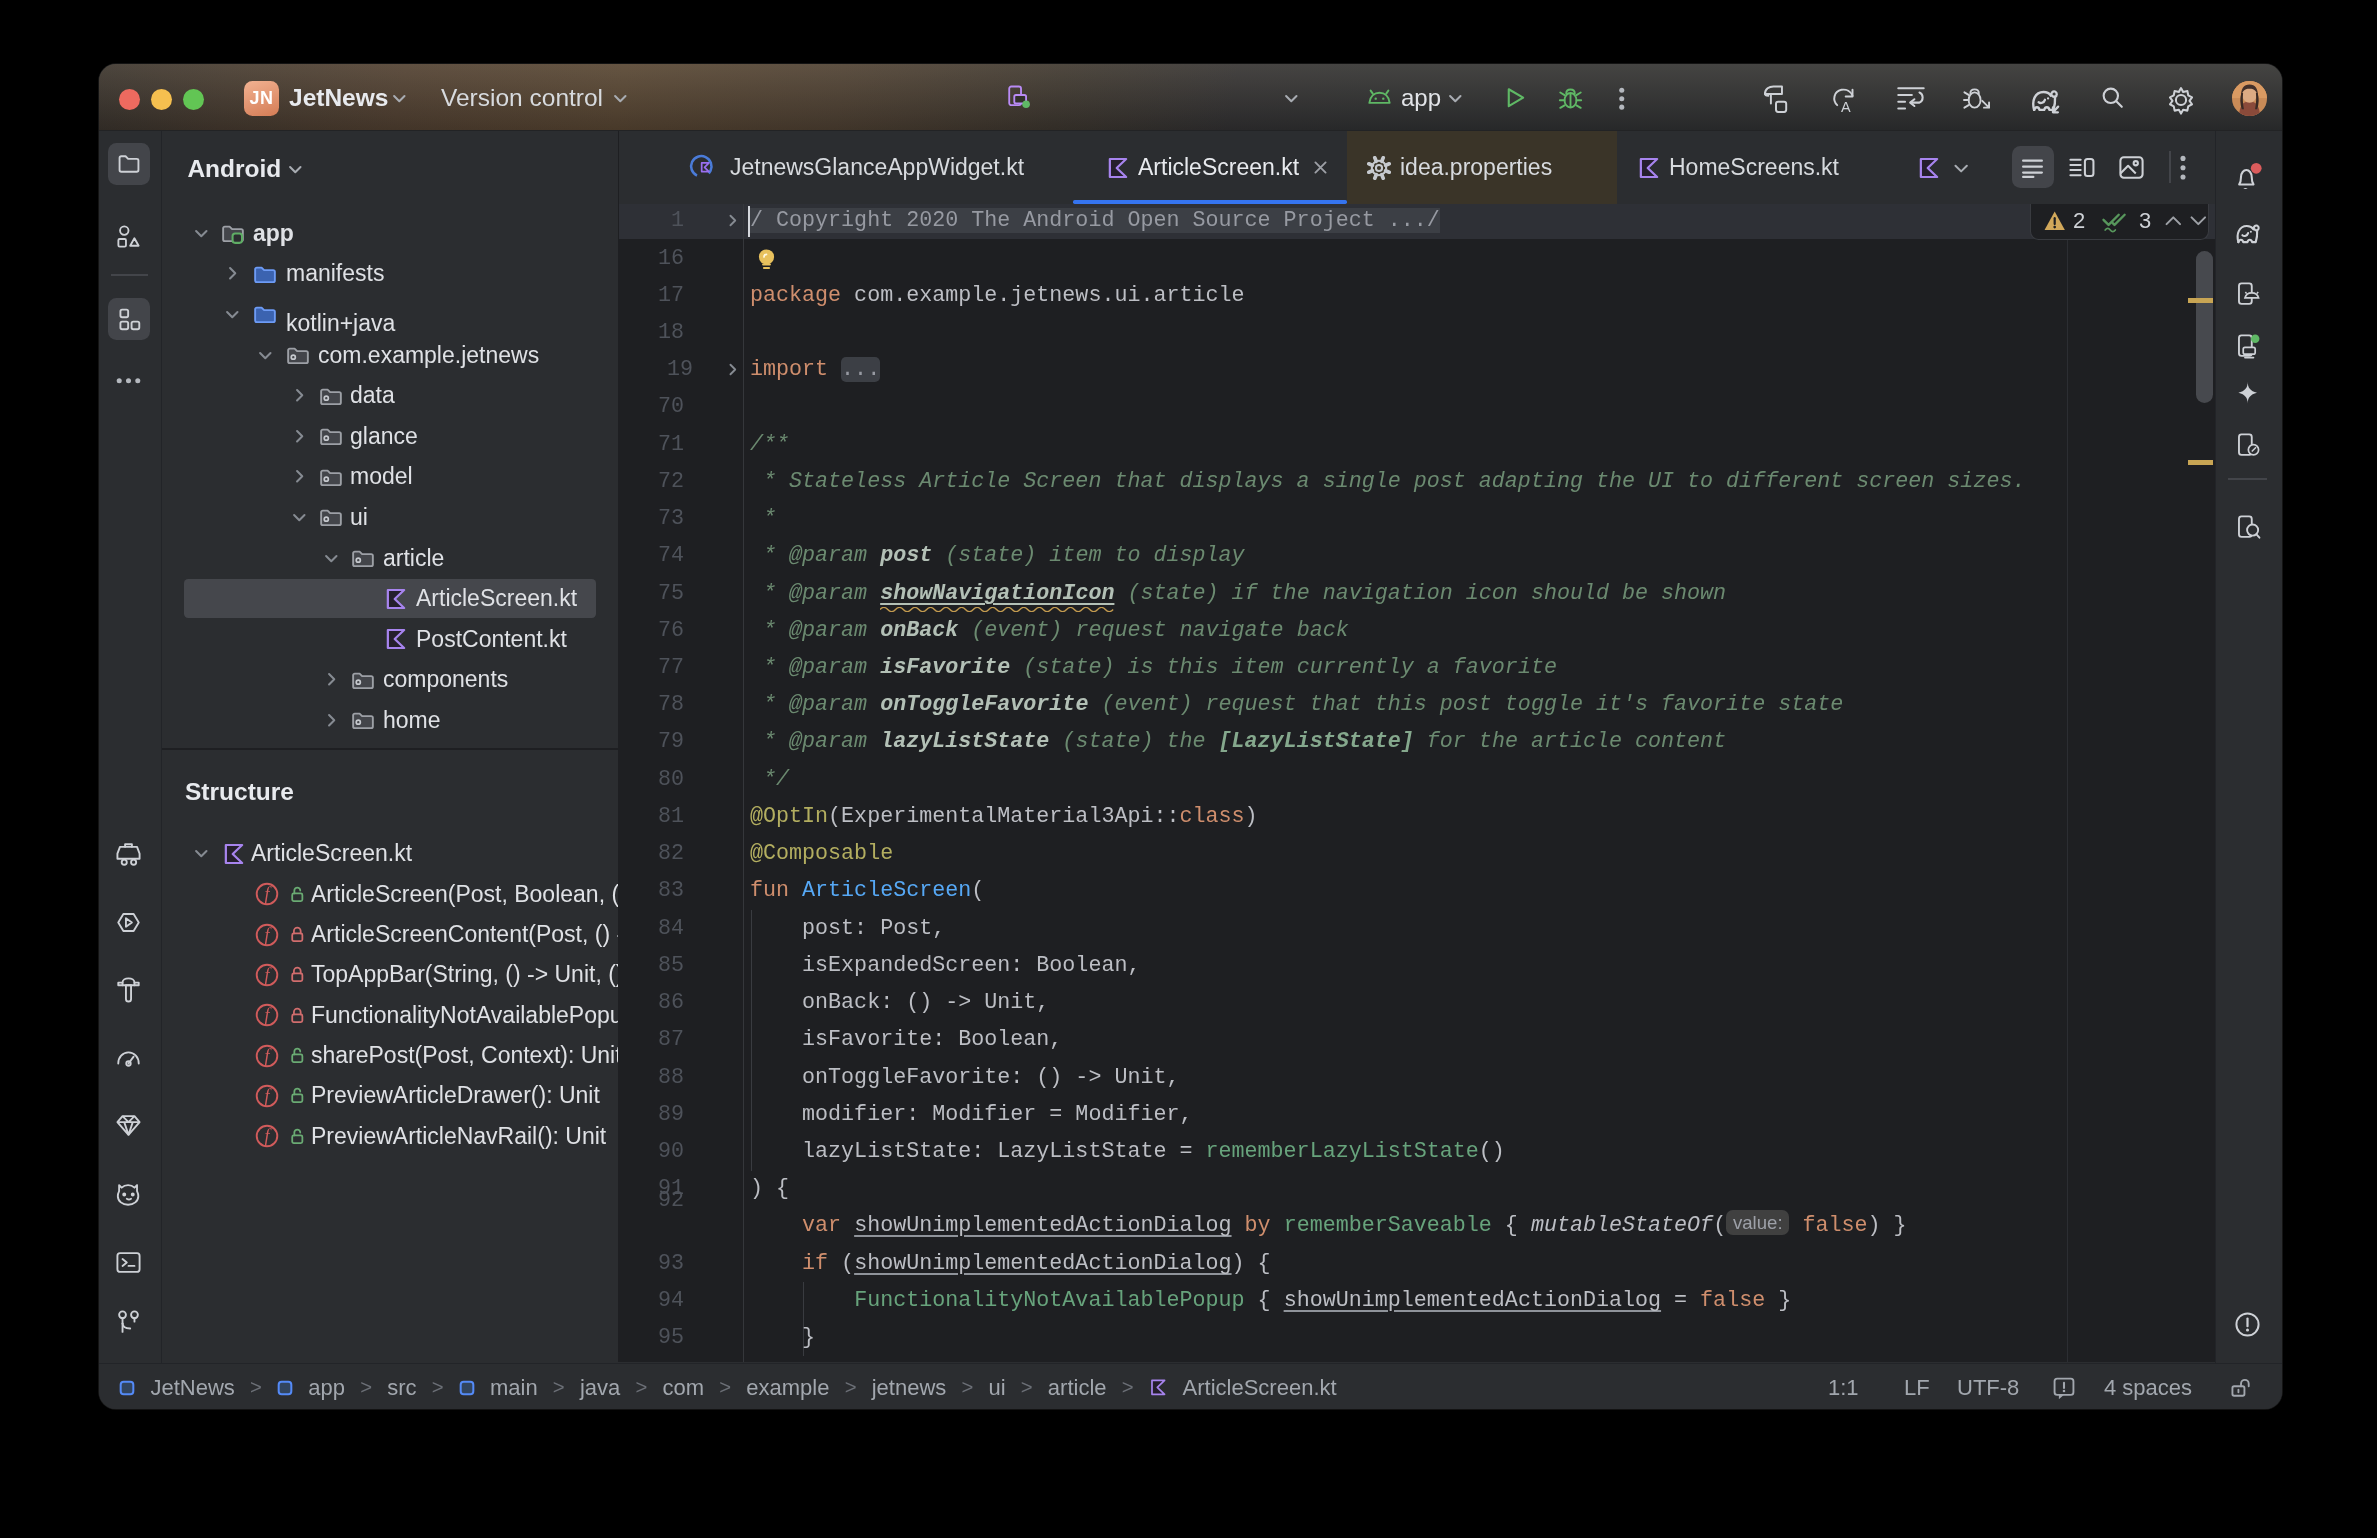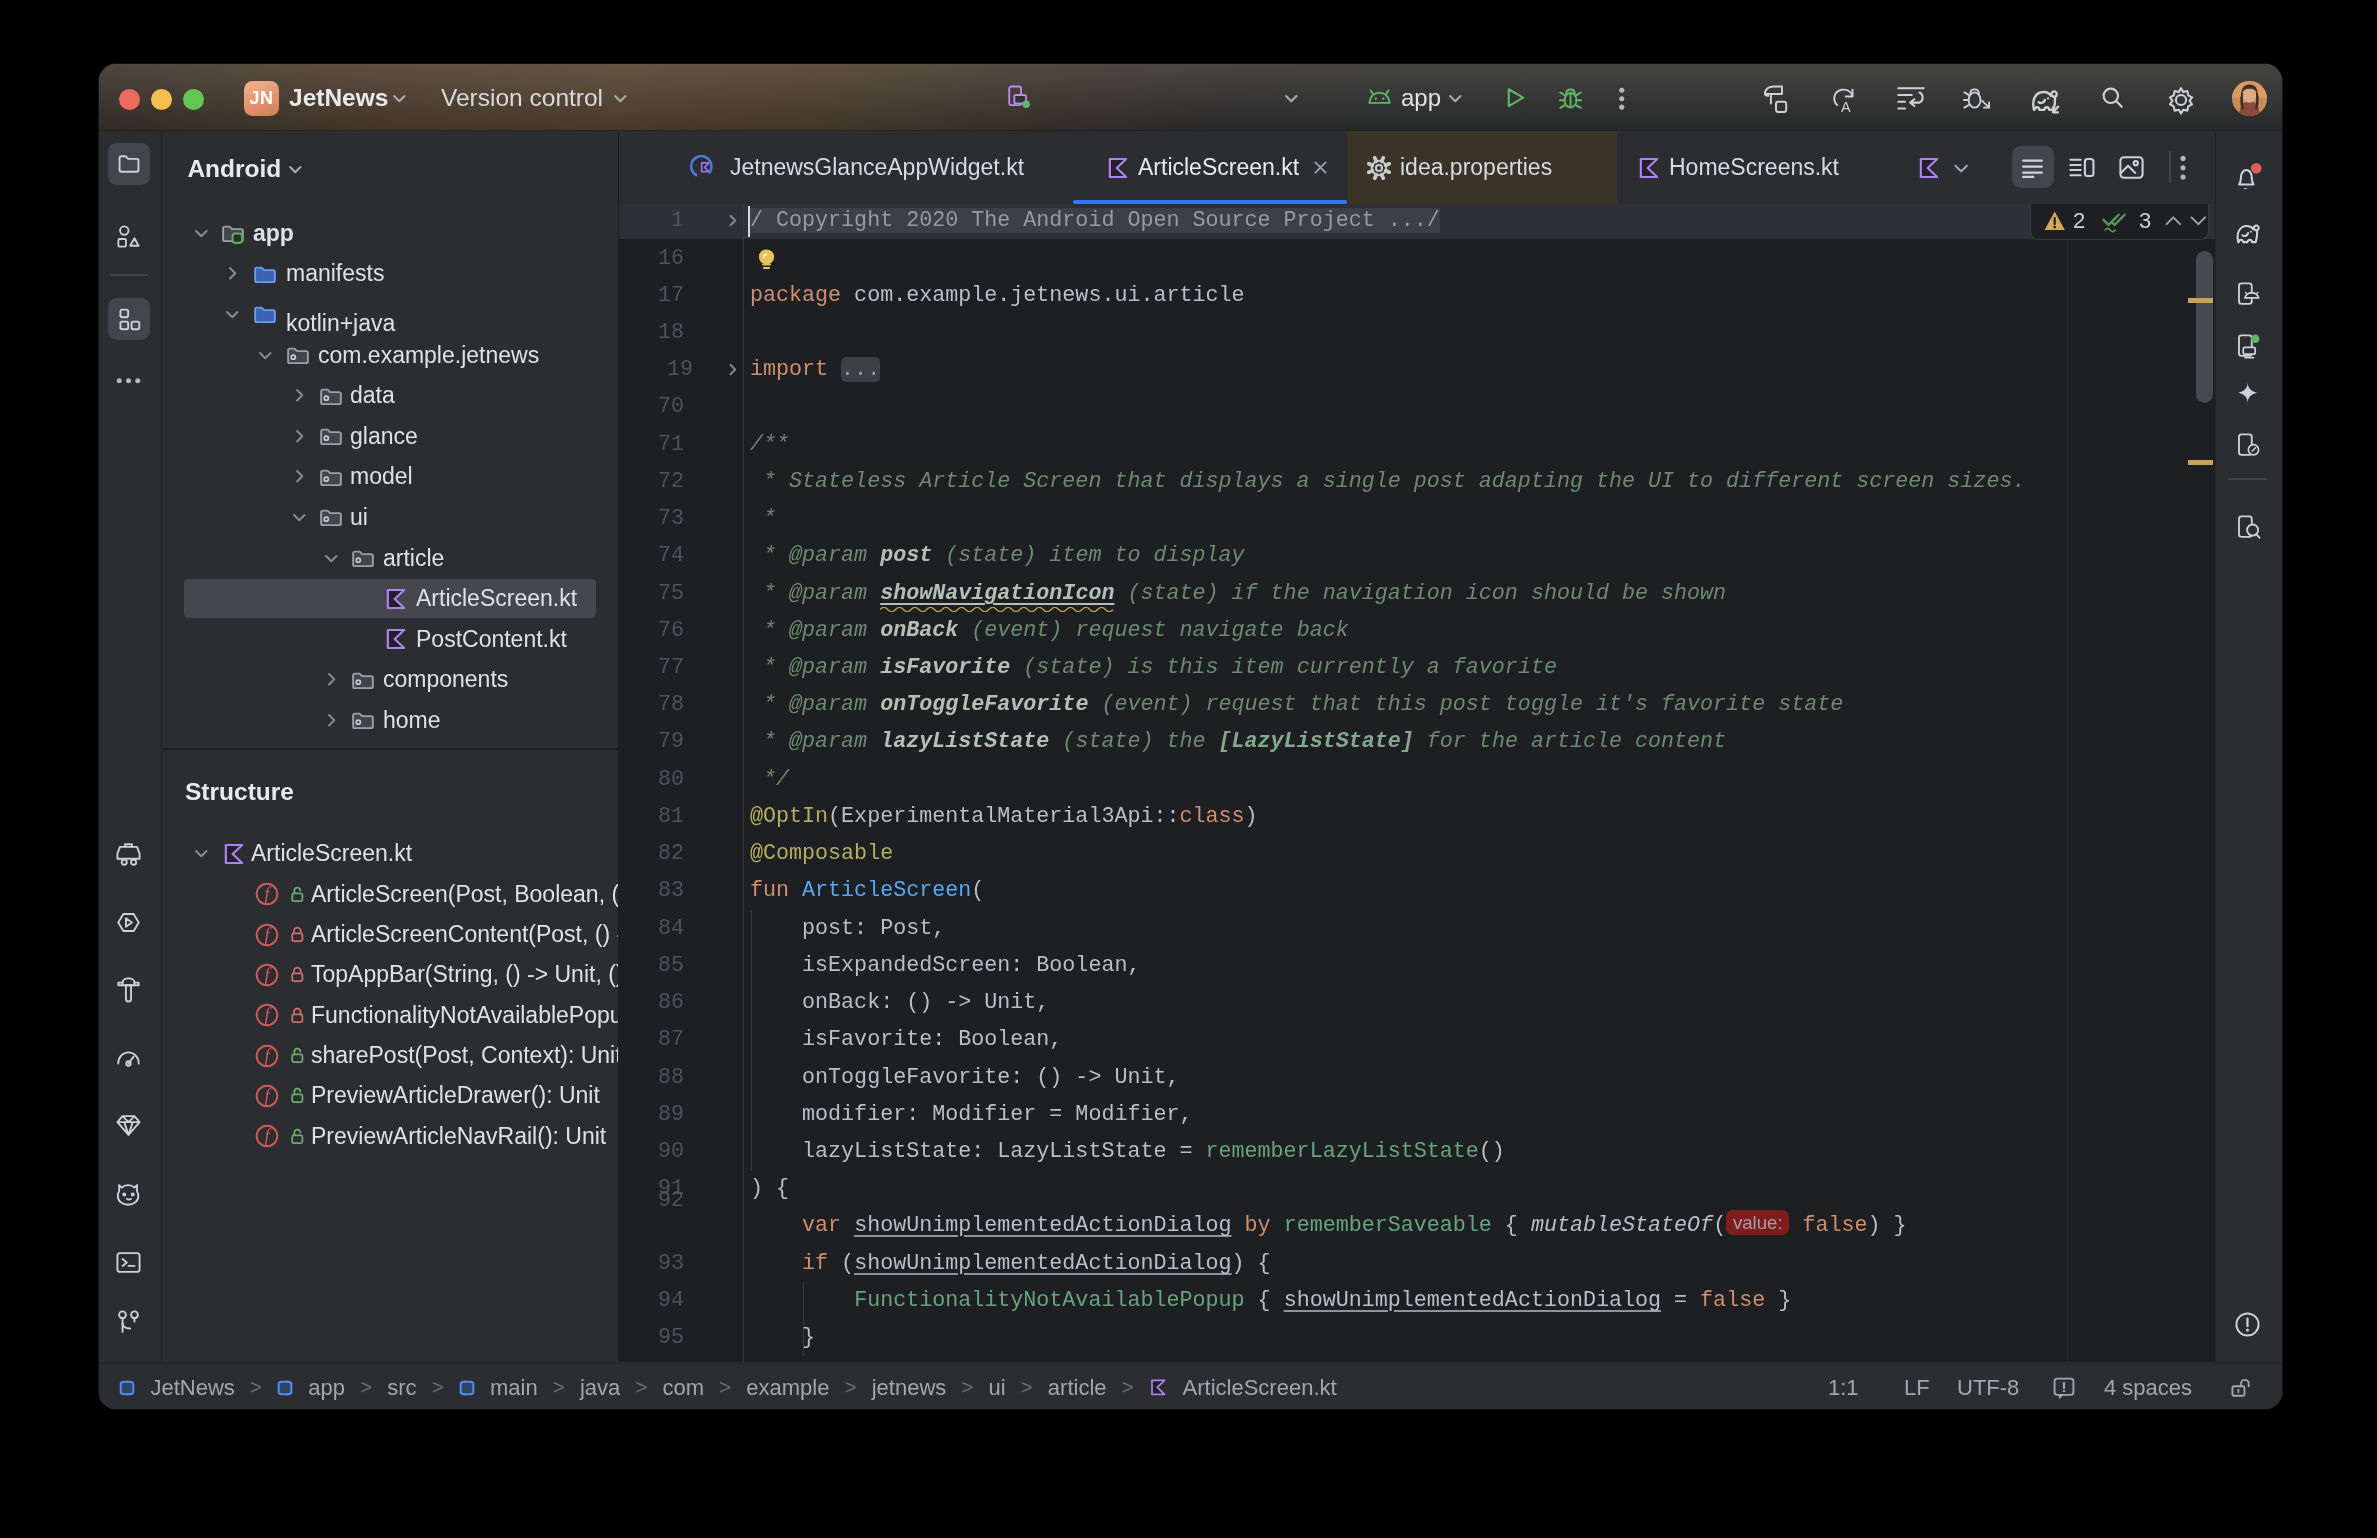--- a/index.html
+++ b/index.html
@@ -24,21 +24,21 @@
 .kw{color:#cf8e6d;}
 .ann{color:#b3ae60;}
 .fnm{color:#56a8f5;}
 .call{color:#67a37c;}
 .doc{color:#6b8a70;font-style:italic;}
 .docp{color:#b3c0b6;font-weight:bold;}
 .docl{color:#85a88d;font-weight:bold;}
 .und{text-decoration:underline;text-decoration-color:#8f939a;text-underline-offset:4.2px;text-decoration-thickness:1.7px;}
 .it{font-style:italic;margin-top:28px;}
 .chipfold{background:#3c3f45;color:#979aa2;}
-.inlay{display:inline-block;background:#7f1d1d;color:#9da0a8;font-family:"Liberation Sans",sans-serif;
+.inlay{display:inline-block;background:#404040;color:#9da0a8;font-family:"Liberation Sans",sans-serif;
  font-size:18.6px;line-height:25.4px;height:25.4px;border-radius:6.8px;padding:0 6.8px;vertical-align:2.5px;}
 .tabt{position:absolute;top:0;height:73px;line-height:73px;font-size:23px;color:#d7dade;white-space:nowrap;}
 .sbt{color:#a2a7ae;font-size:22px;}
 </style></head><body>
 <div id="stage">
     <div id="win">
 
 <div id="titlebar">
 <div class="abs" style="left:19.5px;top:24.5px;width:21px;height:21px;border-radius:50%;background:#ed6a5f"></div>
 <div class="abs" style="left:52px;top:24.5px;width:21px;height:21px;border-radius:50%;background:#f5bf4f"></div>

